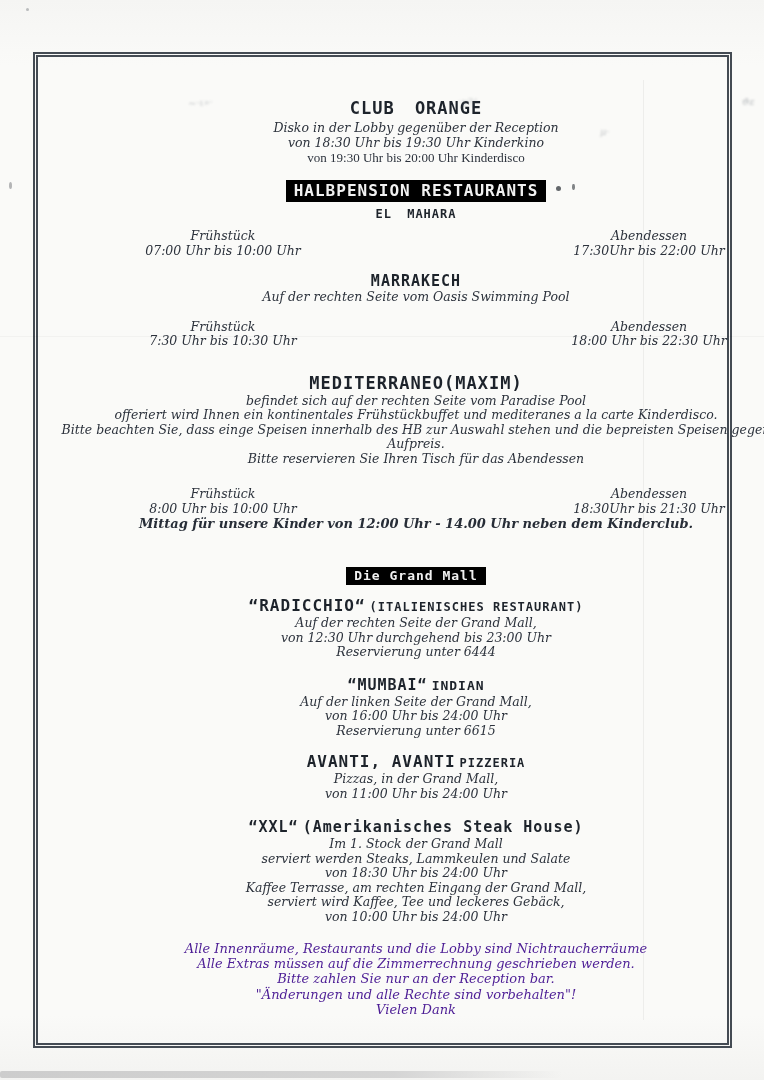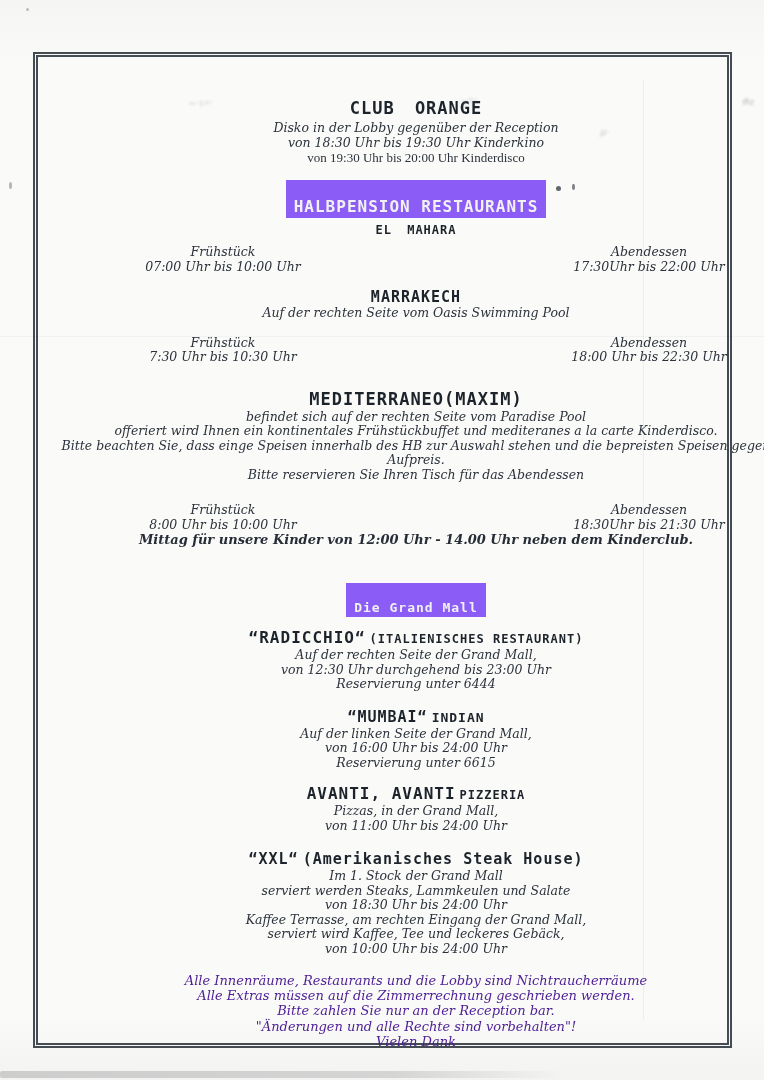--- a/index.html
+++ b/index.html
@@ -12,22 +12,22 @@
     position:absolute;left:33px;top:52px;width:689px;height:986px;
     border:5px double #444b53;background:transparent;
   }
   .content{position:absolute;left:38px;top:57px;width:756px;height:986px;
     padding-top:42px;box-sizing:border-box;text-align:center;}
   .mono{font-family:"DejaVu Sans Mono","Liberation Mono",monospace;font-weight:bold;color:#1d232b;}
   .script{font-family:"DejaVu Serif","Liberation Serif",serif;font-style:italic;
     color:#2c323c;font-size:12.5px;line-height:14.5px;}
   .roman{font-family:"Liberation Serif",serif;font-style:normal;color:#2c323c;
     font-size:13px;line-height:15px;}
-  .banner{display:inline-block;background:#8b5cf6;color:#f1f1f1;
-    padding:17px 8px 2px 8px;letter-spacing:1px;}
+  .banner{display:inline-block;background:#000000;color:#f1f1f1;
+    padding:1px 8px 2px 8px;letter-spacing:1px;}
   .h-club{font-size:17px;line-height:19px;word-spacing:9px;letter-spacing:1px;}
   .h-banner1{font-size:16px;}
   .h-elmahara{font-size:12px;line-height:19px;word-spacing:7px;letter-spacing:1px;margin-top:3px;}
   .h-marrakech{font-size:15px;line-height:18px;letter-spacing:1px;margin-top:14px;}
   .h-maxim{font-size:17px;line-height:21px;letter-spacing:1px;margin-top:24px;}
   .h-banner2{font-size:13px;margin-top:36px;}
   .h-rest{font-size:16px;line-height:20px;letter-spacing:1px;}
   .h-suffix{font-size:12px;letter-spacing:1px;}
   .h-suffix-sm{font-size:13px;letter-spacing:1px;}
   .club-lines{margin-top:3px;}

